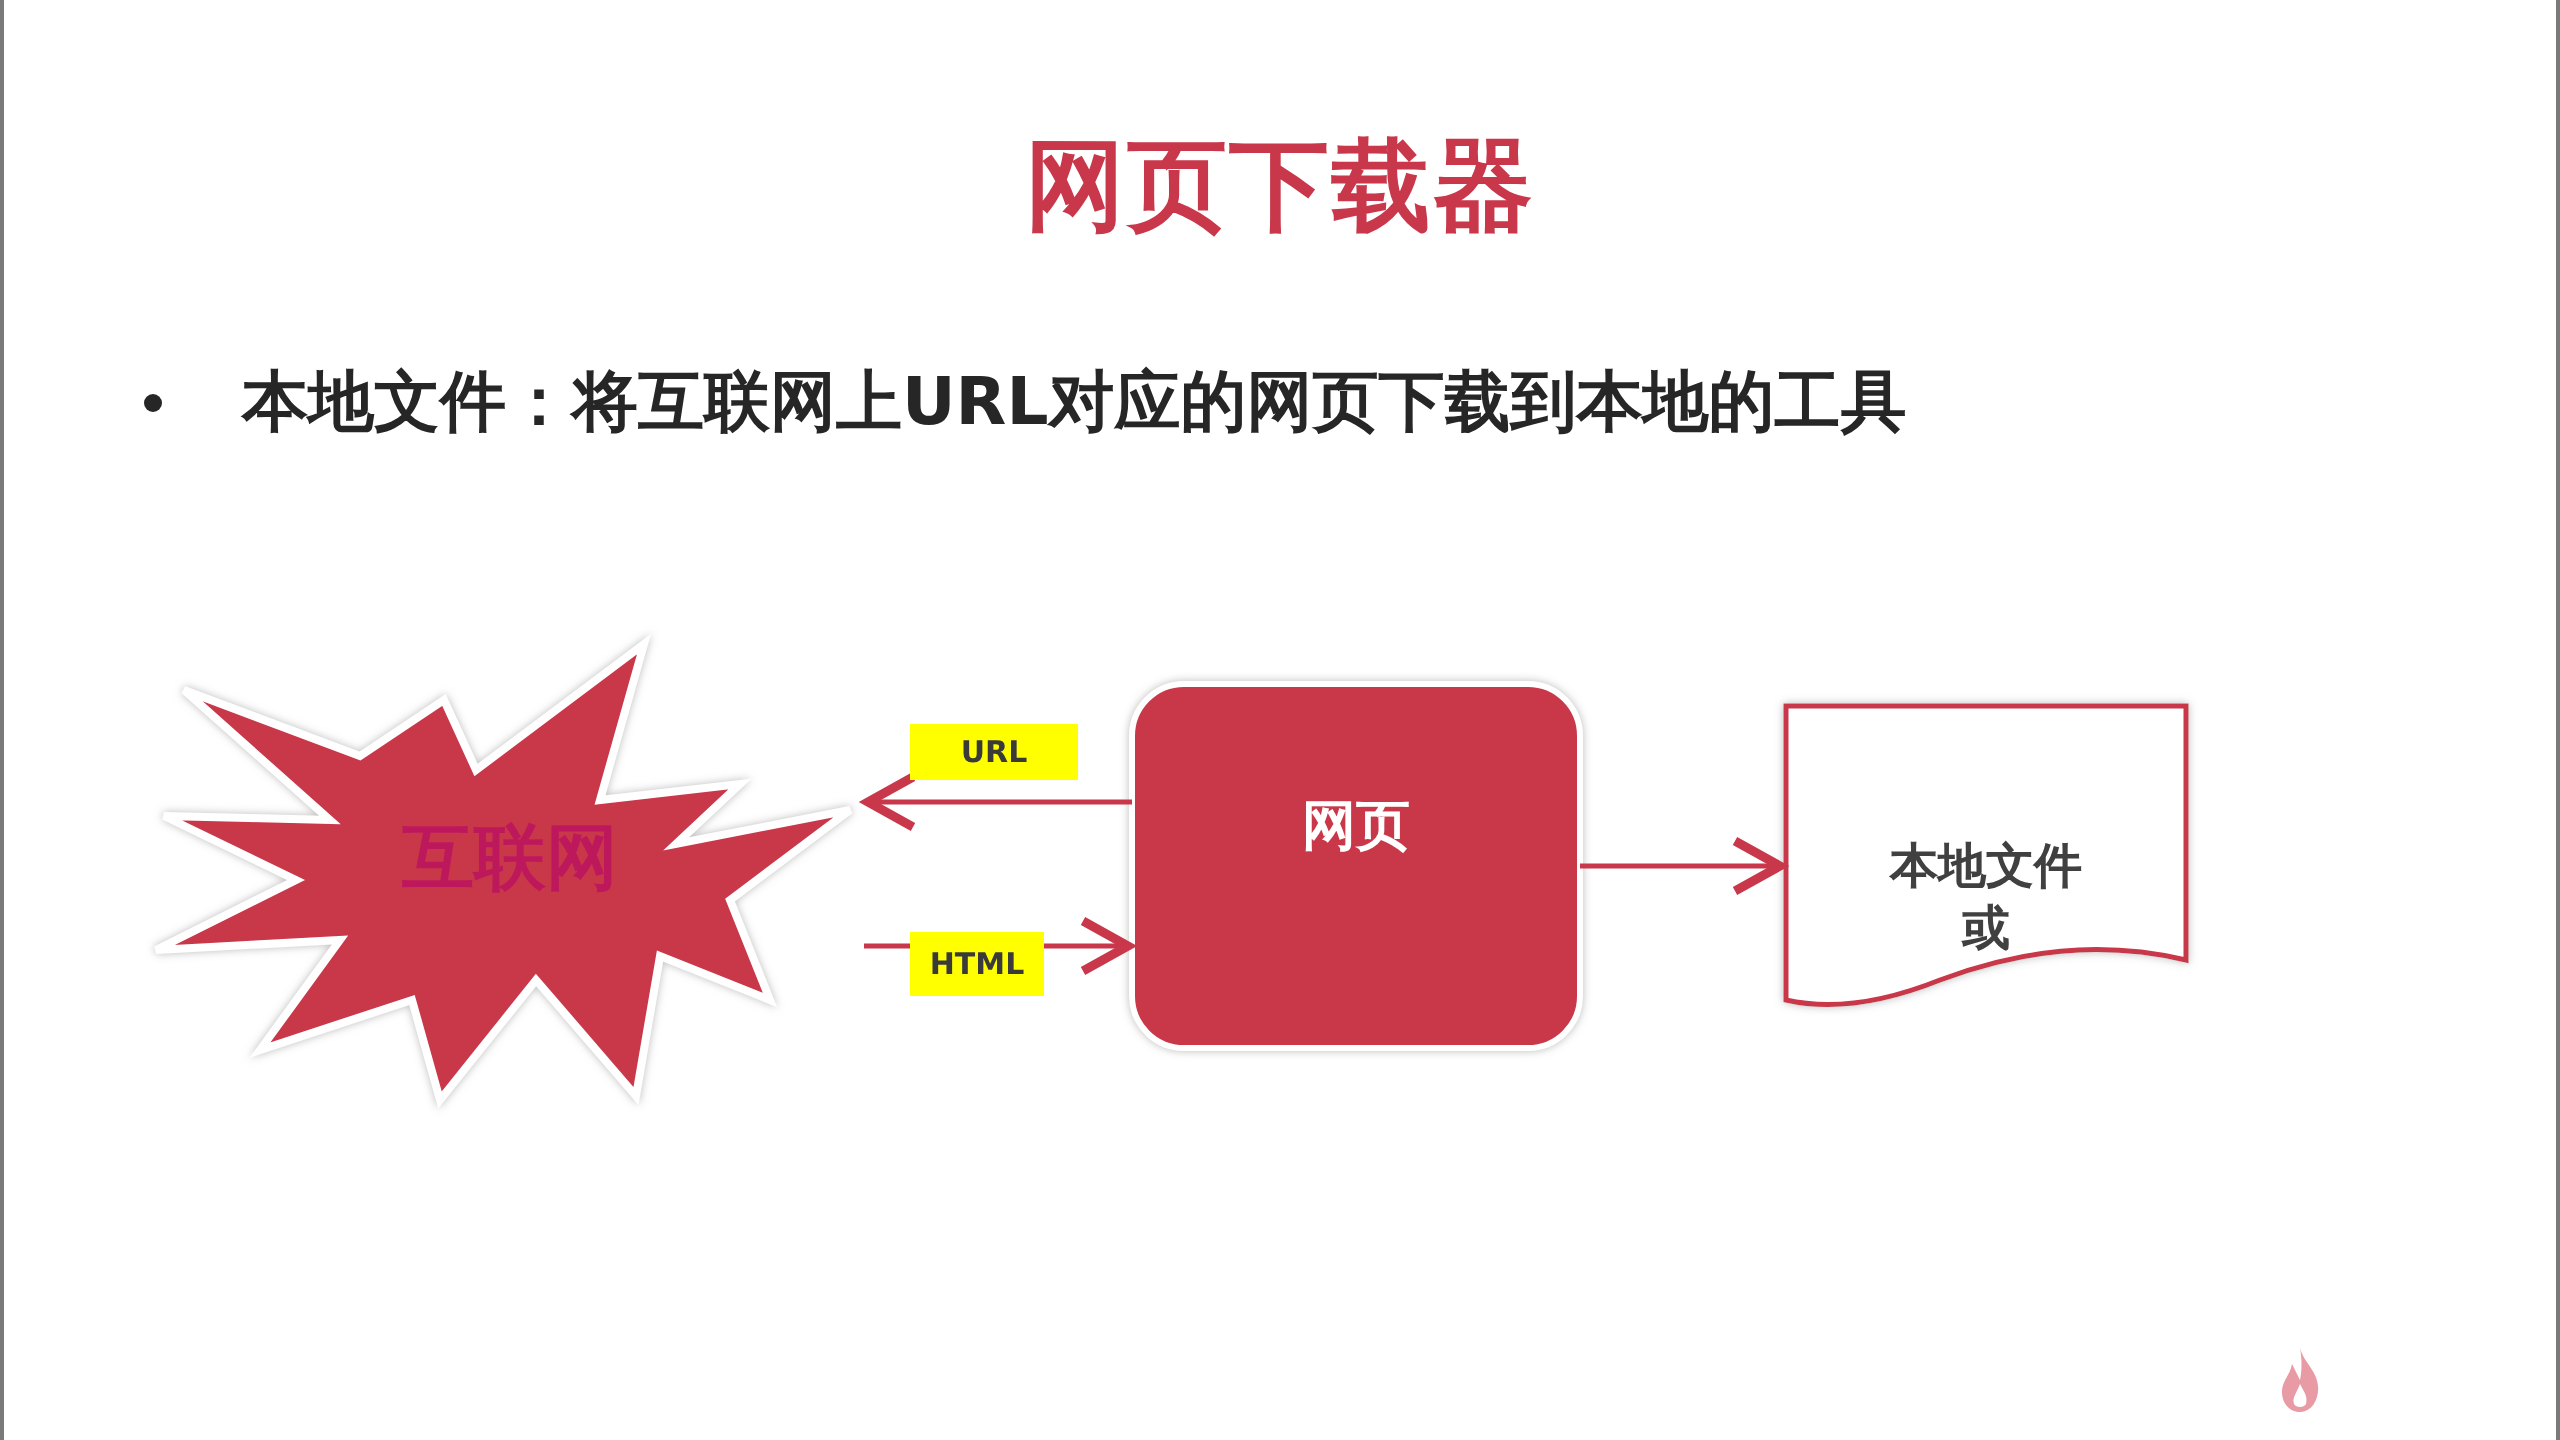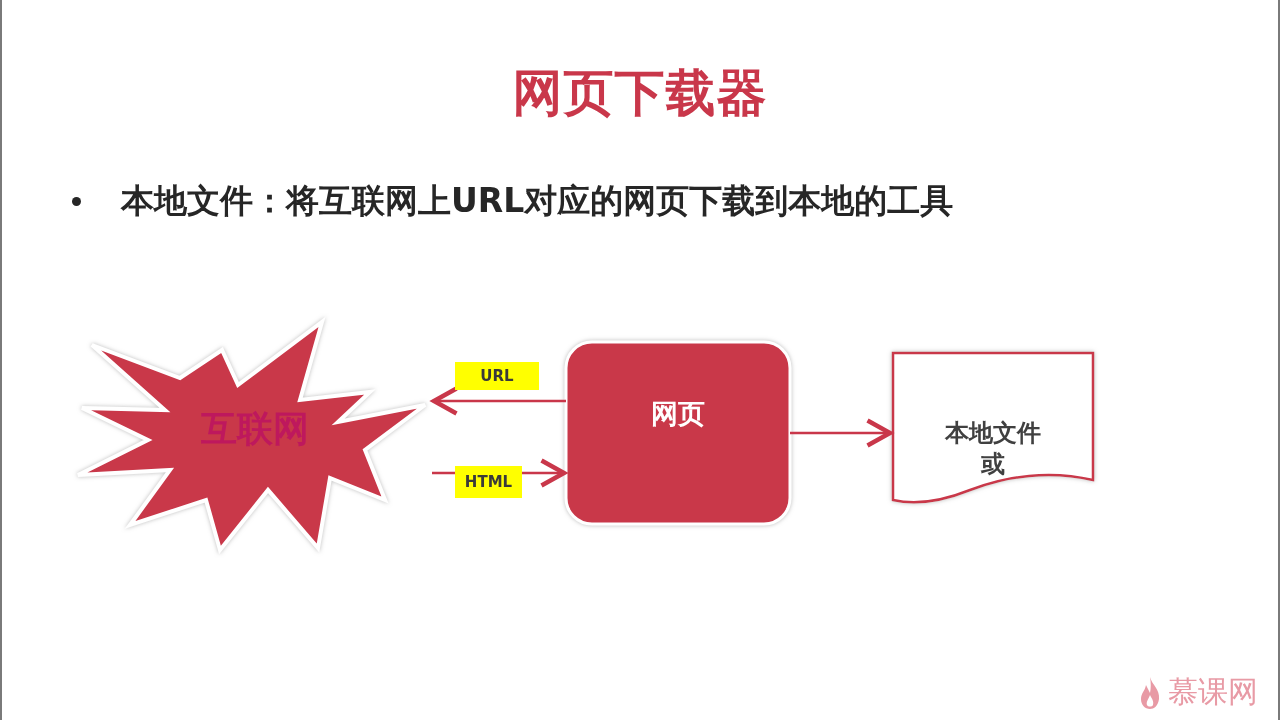--- a/index.html
+++ b/index.html
@@ -87,14 +87,13 @@
 </div>
 
 <div class="tag tag-url">URL</div>
 <div class="tag tag-html">HTML</div>
 
 <div class="logo">
   <svg class="logo-flame" viewBox="0 0 24 36">
     <path d="M12,2 C14,10 22,14 21,24 C20,31 16,34 12,34 C7,34 3,30 3,24 C3,18 7,16 8,10 C10,14 11,16 12,18 C13,13 13,8 12,2 Z" fill="#e89aa5"></path>
     <path d="M12,20 C14,24 16,26 15,30 C14,32 10,32 9,30 C8,27 10,25 12,20 Z" fill="#ffffff"></path>
   </svg>
-  <span>慕课网</span>
 </div>
 
 </body></html>

